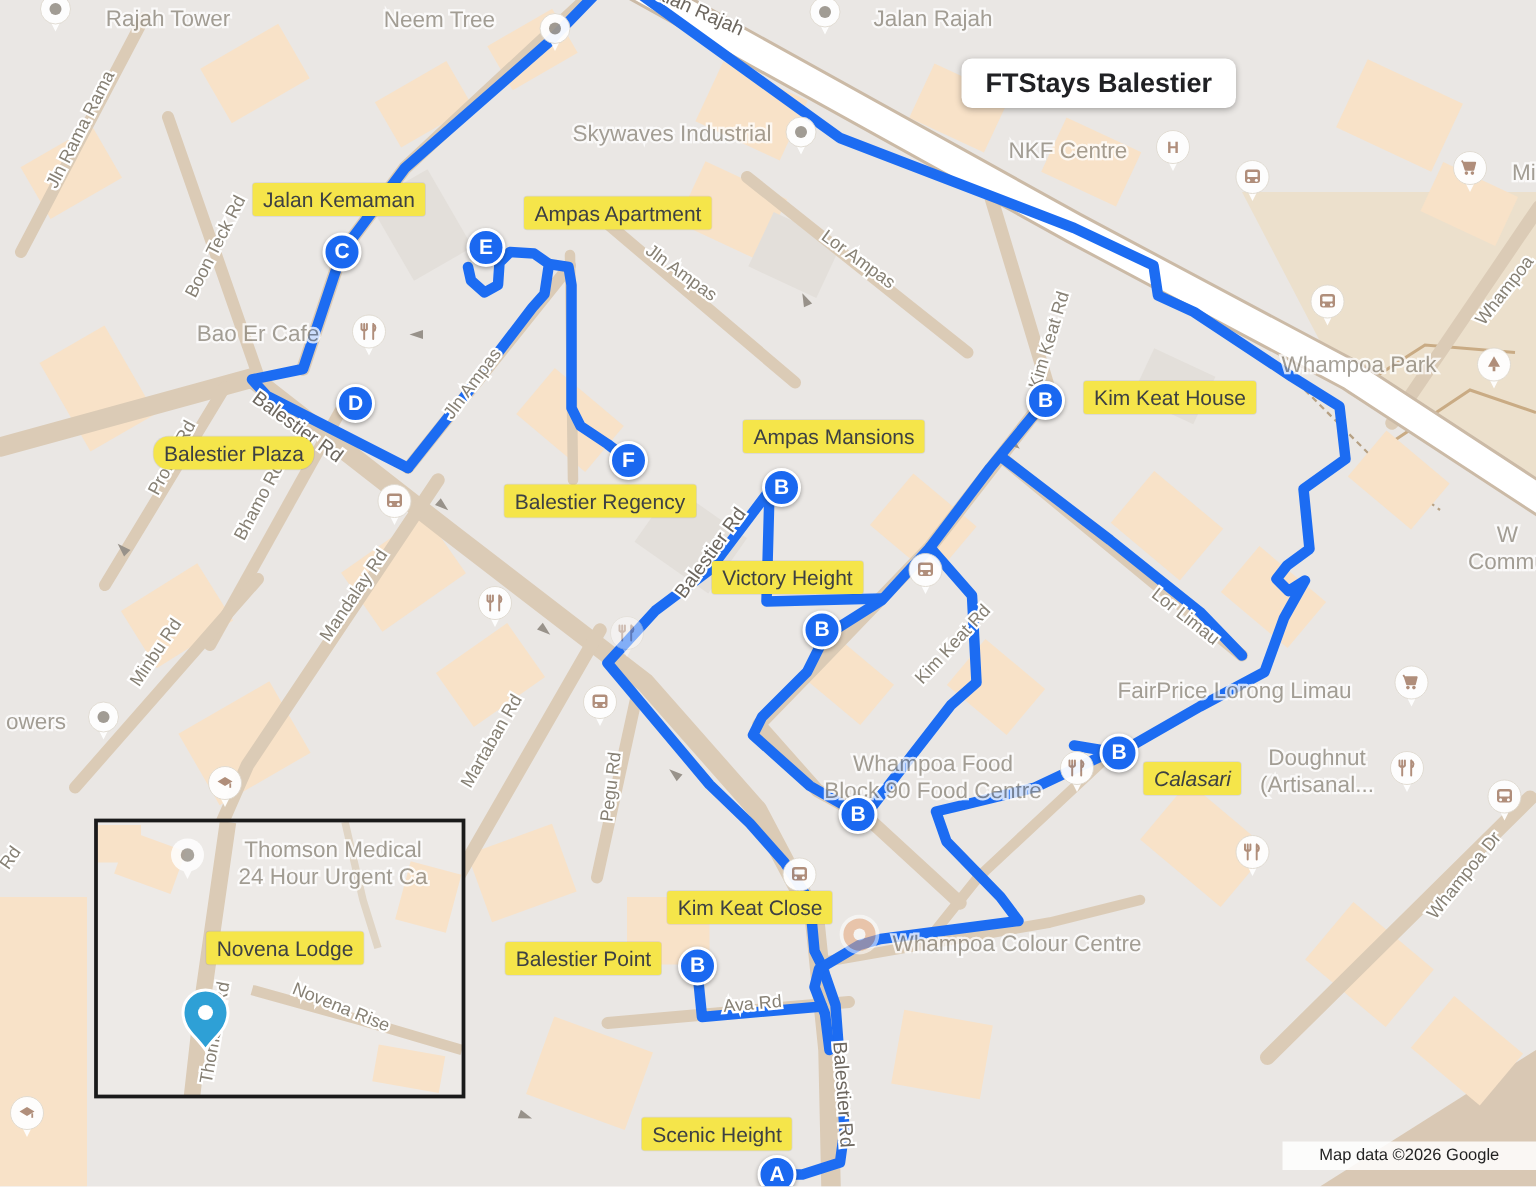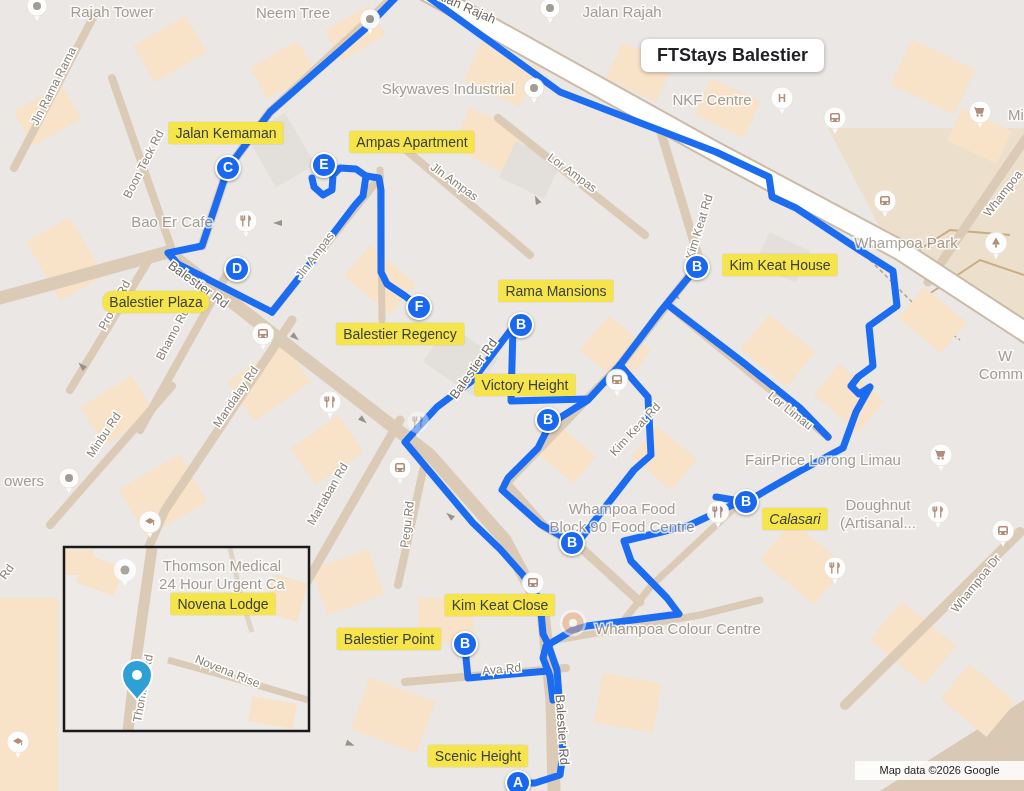--- a/index.html
+++ b/index.html
@@ -333,27 +333,27 @@
       </g>
       <clipPath id="insclip">
         <rect x="64" y="547" width="245" height="184"></rect>
       </clipPath>
     </svg>
   <div id="html-overlays">
       <div class="plabel" style="left: 202px; top: 133px; margin-left: 24px;">Jalan Kemaman</div>
       <div class="plabel" style="left: 412px; top: 142px;">Ampas Apartment</div>
       <div class="plabel" style="left: 156px; top: 302px; border-radius: 10px;">Balestier Plaza</div>
       <div class="plabel" style="left: 400px; top: 334px; text-align: right;">Balestier Regency</div>
-      <div class="plabel" style="left: 556px; top: 291px;">Rama Mansions</div>
+      <div class="plabel" style="left: 556px; top: 291px;">Ampas Mansions</div>
       <div class="plabel" style="left: 780px; top: 265px;">Kim Keat House</div>
       <div class="plabel" style="left: 525px; top: 385px;">Victory Height</div>
       <div class="plabel" style="left: 500px; top: 557px; margin-top: 48px;">Kim Keat Close</div>
       <div class="plabel" style="left: 795px; top: 519px; font-style: italic;">Calasari</div>
       <div class="plabel" style="left: 389px; top: 639px;">Balestier Point</div>
-      <div class="plabel" style="left: 190px; top: 604px; margin-left: 33px;">Novena Lodge</div>
+      <div class="plabel" style="left: 190px; top: 632px;">Novena Lodge</div>
       <div class="plabel" style="left: 478px; top: 756px;">Scenic Height</div>
       <div class="marker" style="left: 228px; top: 168px; background: rgb(26, 104, 240);">C</div>
       <div class="marker" style="left: 324px; top: 165px; background: rgb(26, 104, 240);">E</div>
       <div class="marker" style="left: 237px; top: 269px; background: rgb(26, 104, 240);">D</div>
       <div class="marker" style="left: 419px; top: 307px; background: rgb(26, 104, 240);">F</div>
       <div class="marker" style="left: 521px; top: 325px; background: rgb(26, 104, 240);">B</div>
       <div class="marker" style="left: 697px; top: 267px; background: rgb(26, 104, 240);">B</div>
       <div class="marker" style="left: 548px; top: 420px; background: rgb(26, 104, 240);">B</div>
       <div class="marker" style="left: 572px; top: 543px; background: rgb(26, 104, 240);">B</div>
       <div class="marker" style="left: 746px; top: 502px; background: rgb(26, 104, 240);">B</div>

